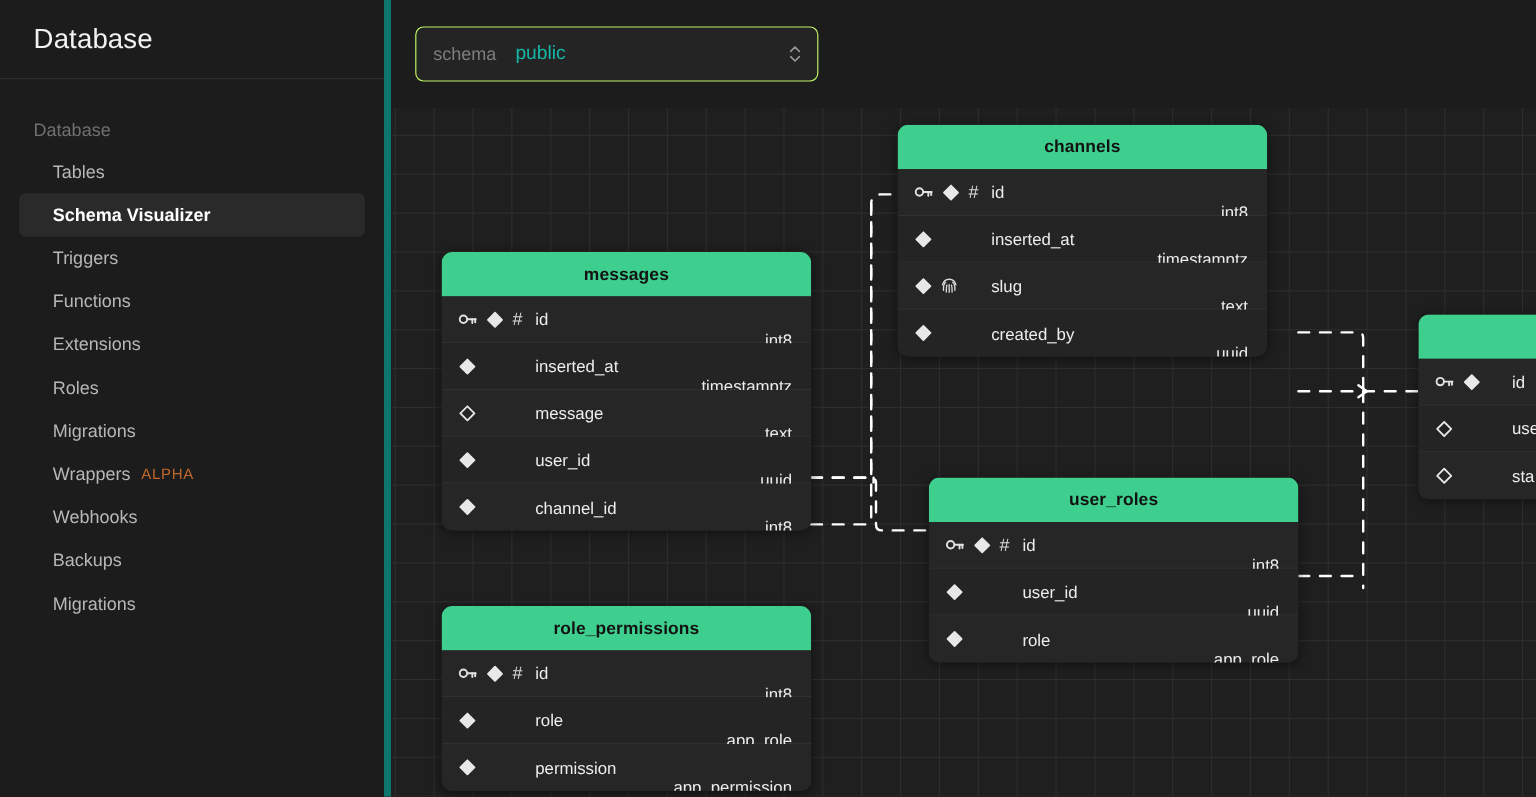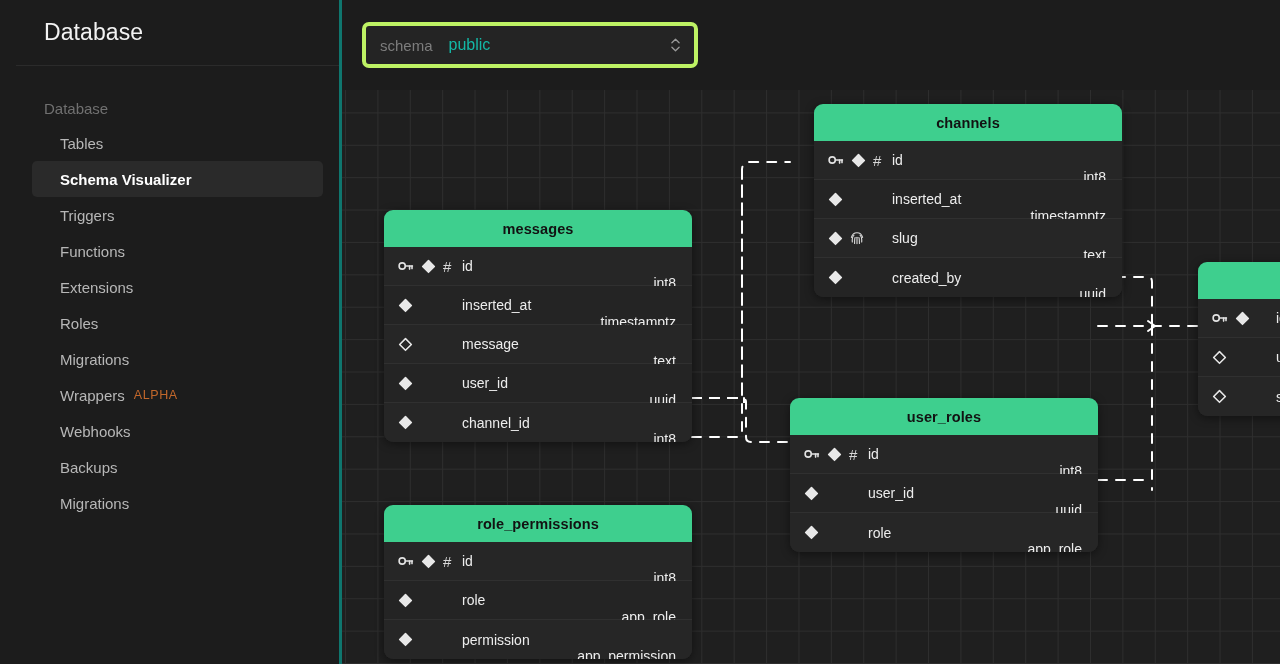--- a/index.html
+++ b/index.html
@@ -9,24 +9,23 @@
     font-family:"Liberation Sans", sans-serif;
     color:#ededed;
     -webkit-font-smoothing:antialiased;
   }
   .app { display:flex; width:1280px; height:664px; }
 
   
   .sidebar {
     width:326px; height:664px;
     background:#1c1c1c;
-    border-right:3px solid #0f766e;
+    border-right:6px solid #0f766e;
     flex:0 0 326px;
     position:relative;
-    margin-left:16px;
   }
   .sidebar-header {
     height:66px;
     display:flex; align-items:center;
     padding:0 28px;
     border-bottom:1px solid #2b2b2b;
   }
   .sidebar-title { font-size:23px; font-weight:400; color:#f2f2f2; letter-spacing:.1px; }
   .nav { padding-top:26px; }
   .nav-section-label {
@@ -49,21 +48,21 @@
   .main { flex:1; position:relative; height:664px; background:#1c1c1c; overflow:hidden; }
 
   .toolbar {
     height:90px; position:relative; z-index:6;
     display:flex; align-items:center; padding:0 20px;
     background:#1c1c1c;
   }
   .schema-select {
     width:336px; height:46px;
     background:#242424;
-    border:4px solid #bef264;
+    border:1px solid #bef264;
     border-radius:7px;
     display:flex; align-items:center;
     padding:0 14px;
     gap:16px;
     cursor:pointer;
     position:relative;
   }
   .schema-label { font-size:15px; color:#7d7d7d; }
   .schema-value { font-size:16px; color:#14b8a6; }
   .schema-chevrons {
@@ -273,21 +272,21 @@
                 <span class="ic">
     <svg width="15" height="15" viewBox="0 0 15 15">
       <rect x="7.5" y="1.6" width="8.3" height="8.3" transform="rotate(45 7.5 1.6)" fill="#e8e8e8" stroke="#e8e8e8" stroke-width="1.5" stroke-linejoin="round"></rect>
     </svg>
                 </span>
               </span>
         <span class="row-name">channel_id</span>
         <span class="row-type">int8</span>
       </div>
           </div>
-          <div class="node" style="left: 472px; top: 14px; width: 308px;">
+          <div class="node" style="left: 422px; top: 14px; width: 308px;">
             <div class="node-header">channels</div>
             <div class="row">
         <span class="row-icons">
                 <span class="ic">
     <svg width="16" height="14" viewBox="0 0 16 14">
       <circle cx="4.2" cy="7" r="3.1" fill="none" stroke="#e2e2e2" stroke-width="1.6"></circle>
       <path d="M7.4 7 L14.4 7" stroke="#e2e2e2" stroke-width="1.6" stroke-linecap="round"></path>
       <path d="M11.6 7 L11.6 10.1" stroke="#e2e2e2" stroke-width="1.6" stroke-linecap="round"></path>
       <path d="M14.0 7 L14.0 9.6" stroke="#e2e2e2" stroke-width="1.6" stroke-linecap="round"></path>
     </svg>

